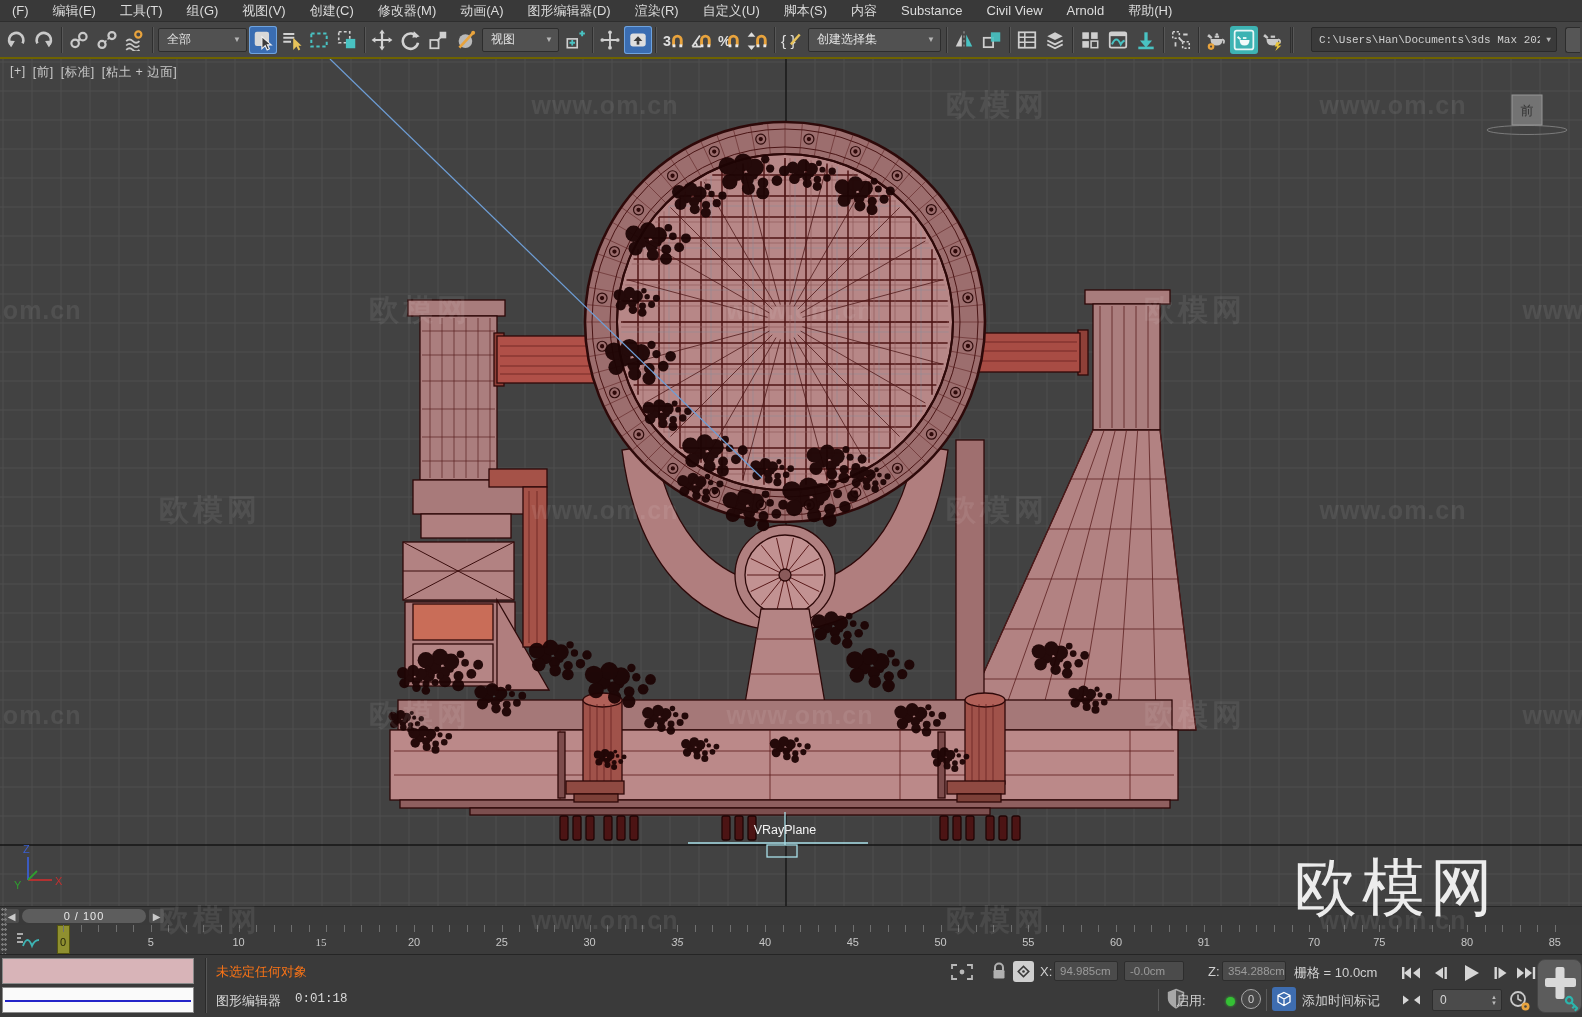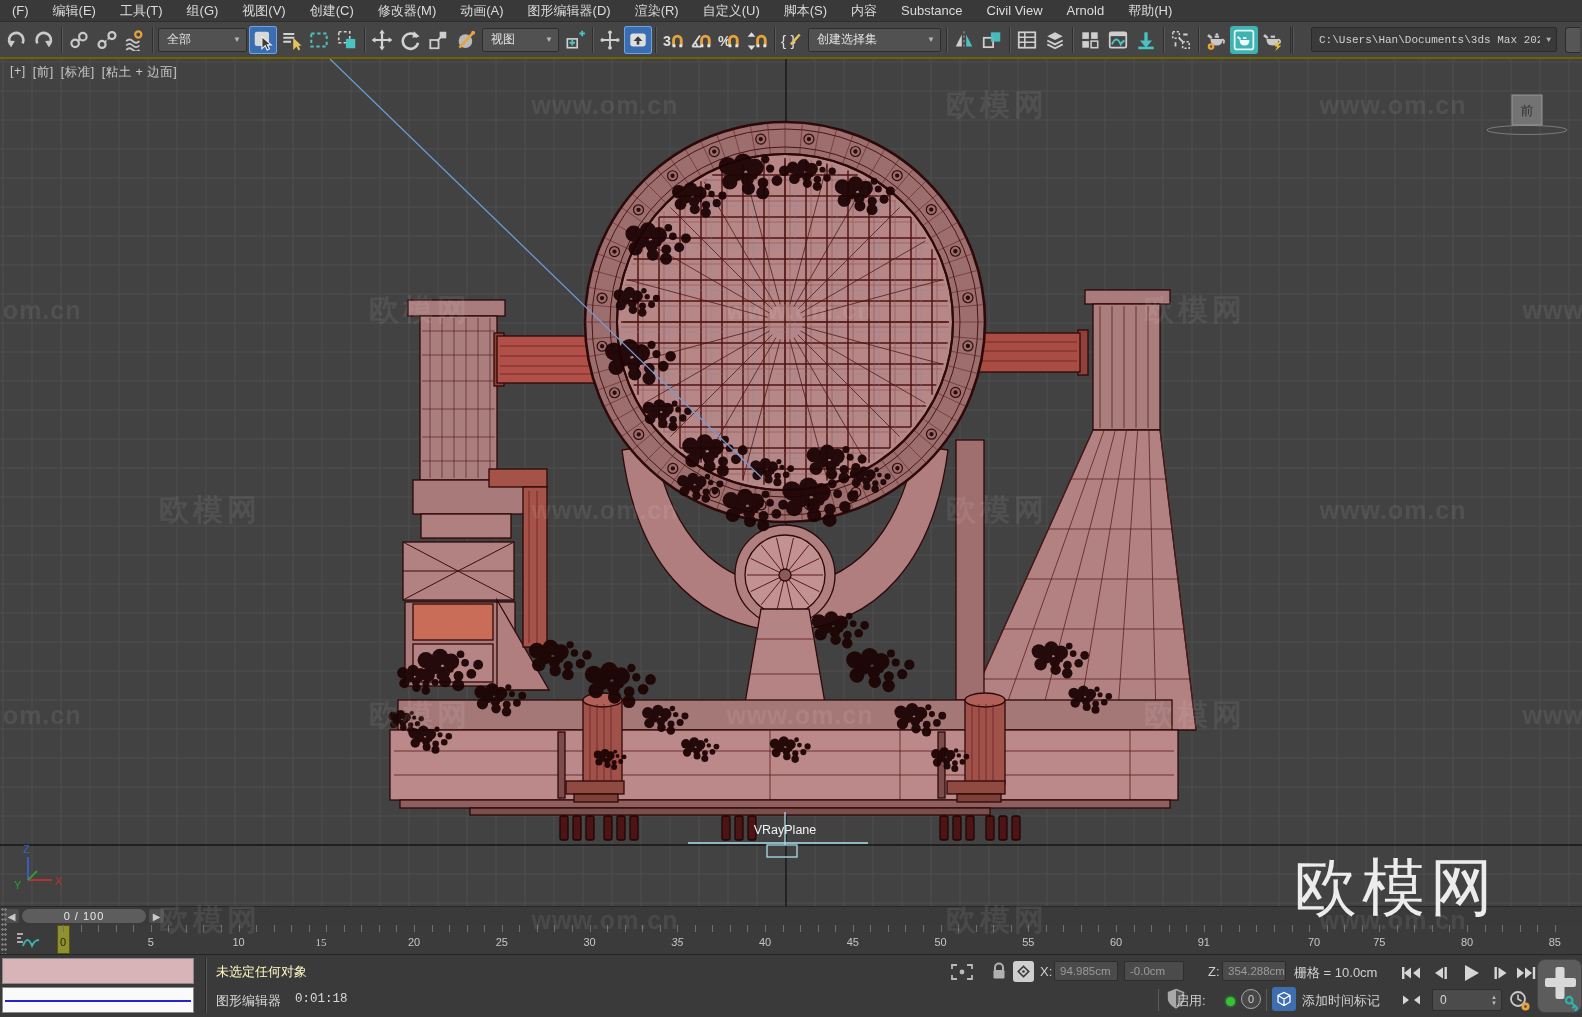--- a/index.html
+++ b/index.html
@@ -47,21 +47,21 @@
   .grip{position:absolute;left:1px;top:907px;width:6px;height:47px;z-index:6;
         background-image:radial-gradient(#7a7a7a 1px,transparent 1.2px);background-size:3px 5px;}
   .mincurve{position:absolute;left:13px;top:929px;width:30px;height:23px;z-index:6;}
   
   .statusbar{position:absolute;top:955px;left:0;right:0;height:62px;background:#3a3a3a;font-size:13px;}
   .statusbar .abs{position:absolute;}
   .swatch1{left:2px;top:3px;width:192px;height:26px;background:#d8b4b8;border:1px solid #8a8a8a;box-sizing:border-box;}
   .swatch2{left:2px;top:32px;width:192px;height:26px;background:#fafafa;border:1px solid #8a8a8a;box-sizing:border-box;}
   .swatch2 .blueline{position:absolute;left:2px;right:2px;top:12px;height:2px;background:#2424c8;}
   .vgroove{left:205px;top:3px;width:1px;height:55px;background:#2a2a2a;box-shadow:1px 0 0 #575757;}
-  .prompt1{left:216px;top:8px;color:#fef9c3;text-align:right;}
+  .prompt1{left:216px;top:8px;color:#f97316;text-align:right;}
   .prompt2{left:216px;top:37px;color:#d8d8d8;display:flex;gap:14px;}
   .mono{font-family:"Liberation Mono",monospace;font-size:12.5px;}
   .coordlab{color:#cfcfcf;top:9px;}
   .coordfield{top:6px;height:20px;background:#4b4b4b;border:1px solid #2d2d2d;border-radius:2px;color:#9b9b9b;
               font-size:11.5px;display:flex;align-items:center;padding:0 5px;box-sizing:border-box;}
   .gridinfo{left:1294px;top:9px;color:#d0d0d0;}
   .sb-sep{width:1px;background:#5a5a5a;}
   .enlab{left:1176px;top:37px;color:#d0d0d0;}
   .greendot{left:1226px;top:42px;width:9px;height:9px;border-radius:50%;background:#35c035;box-shadow:0 0 3px #35c035;}
   .zerobadge{left:1241px;top:34px;width:20px;height:20px;border-radius:50%;background:#474747;border:1.5px solid #a8a8a8;

